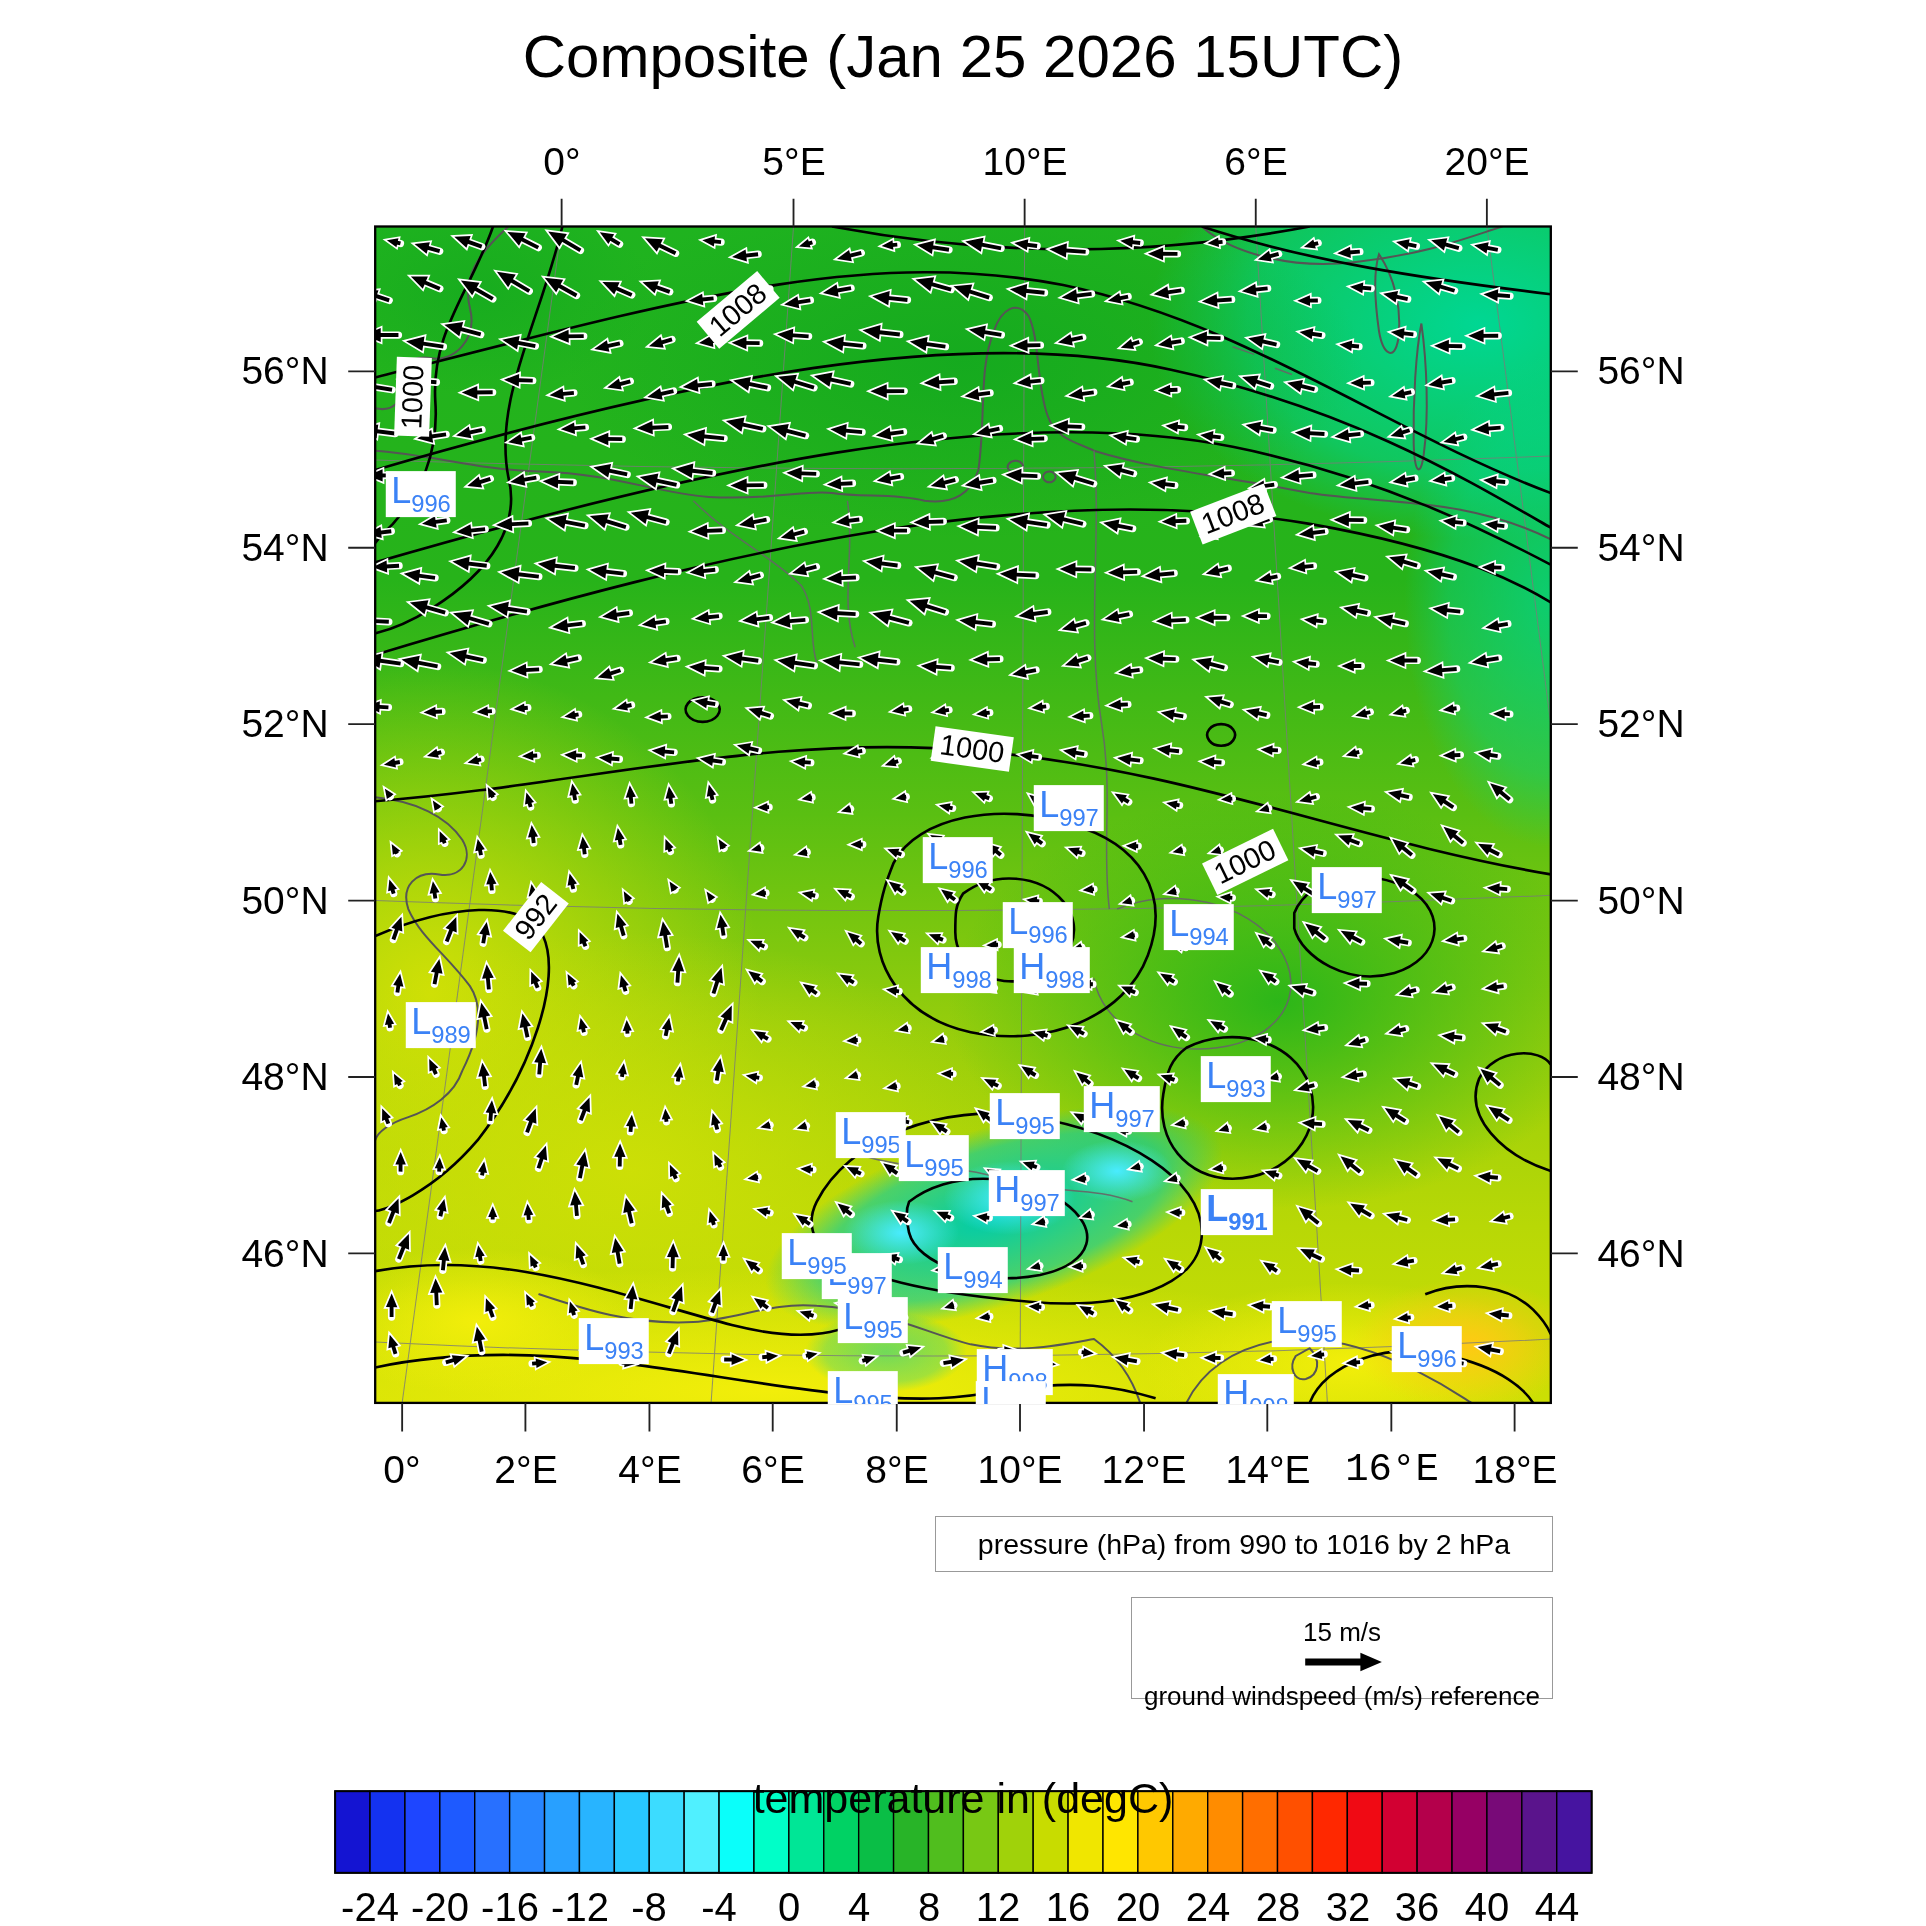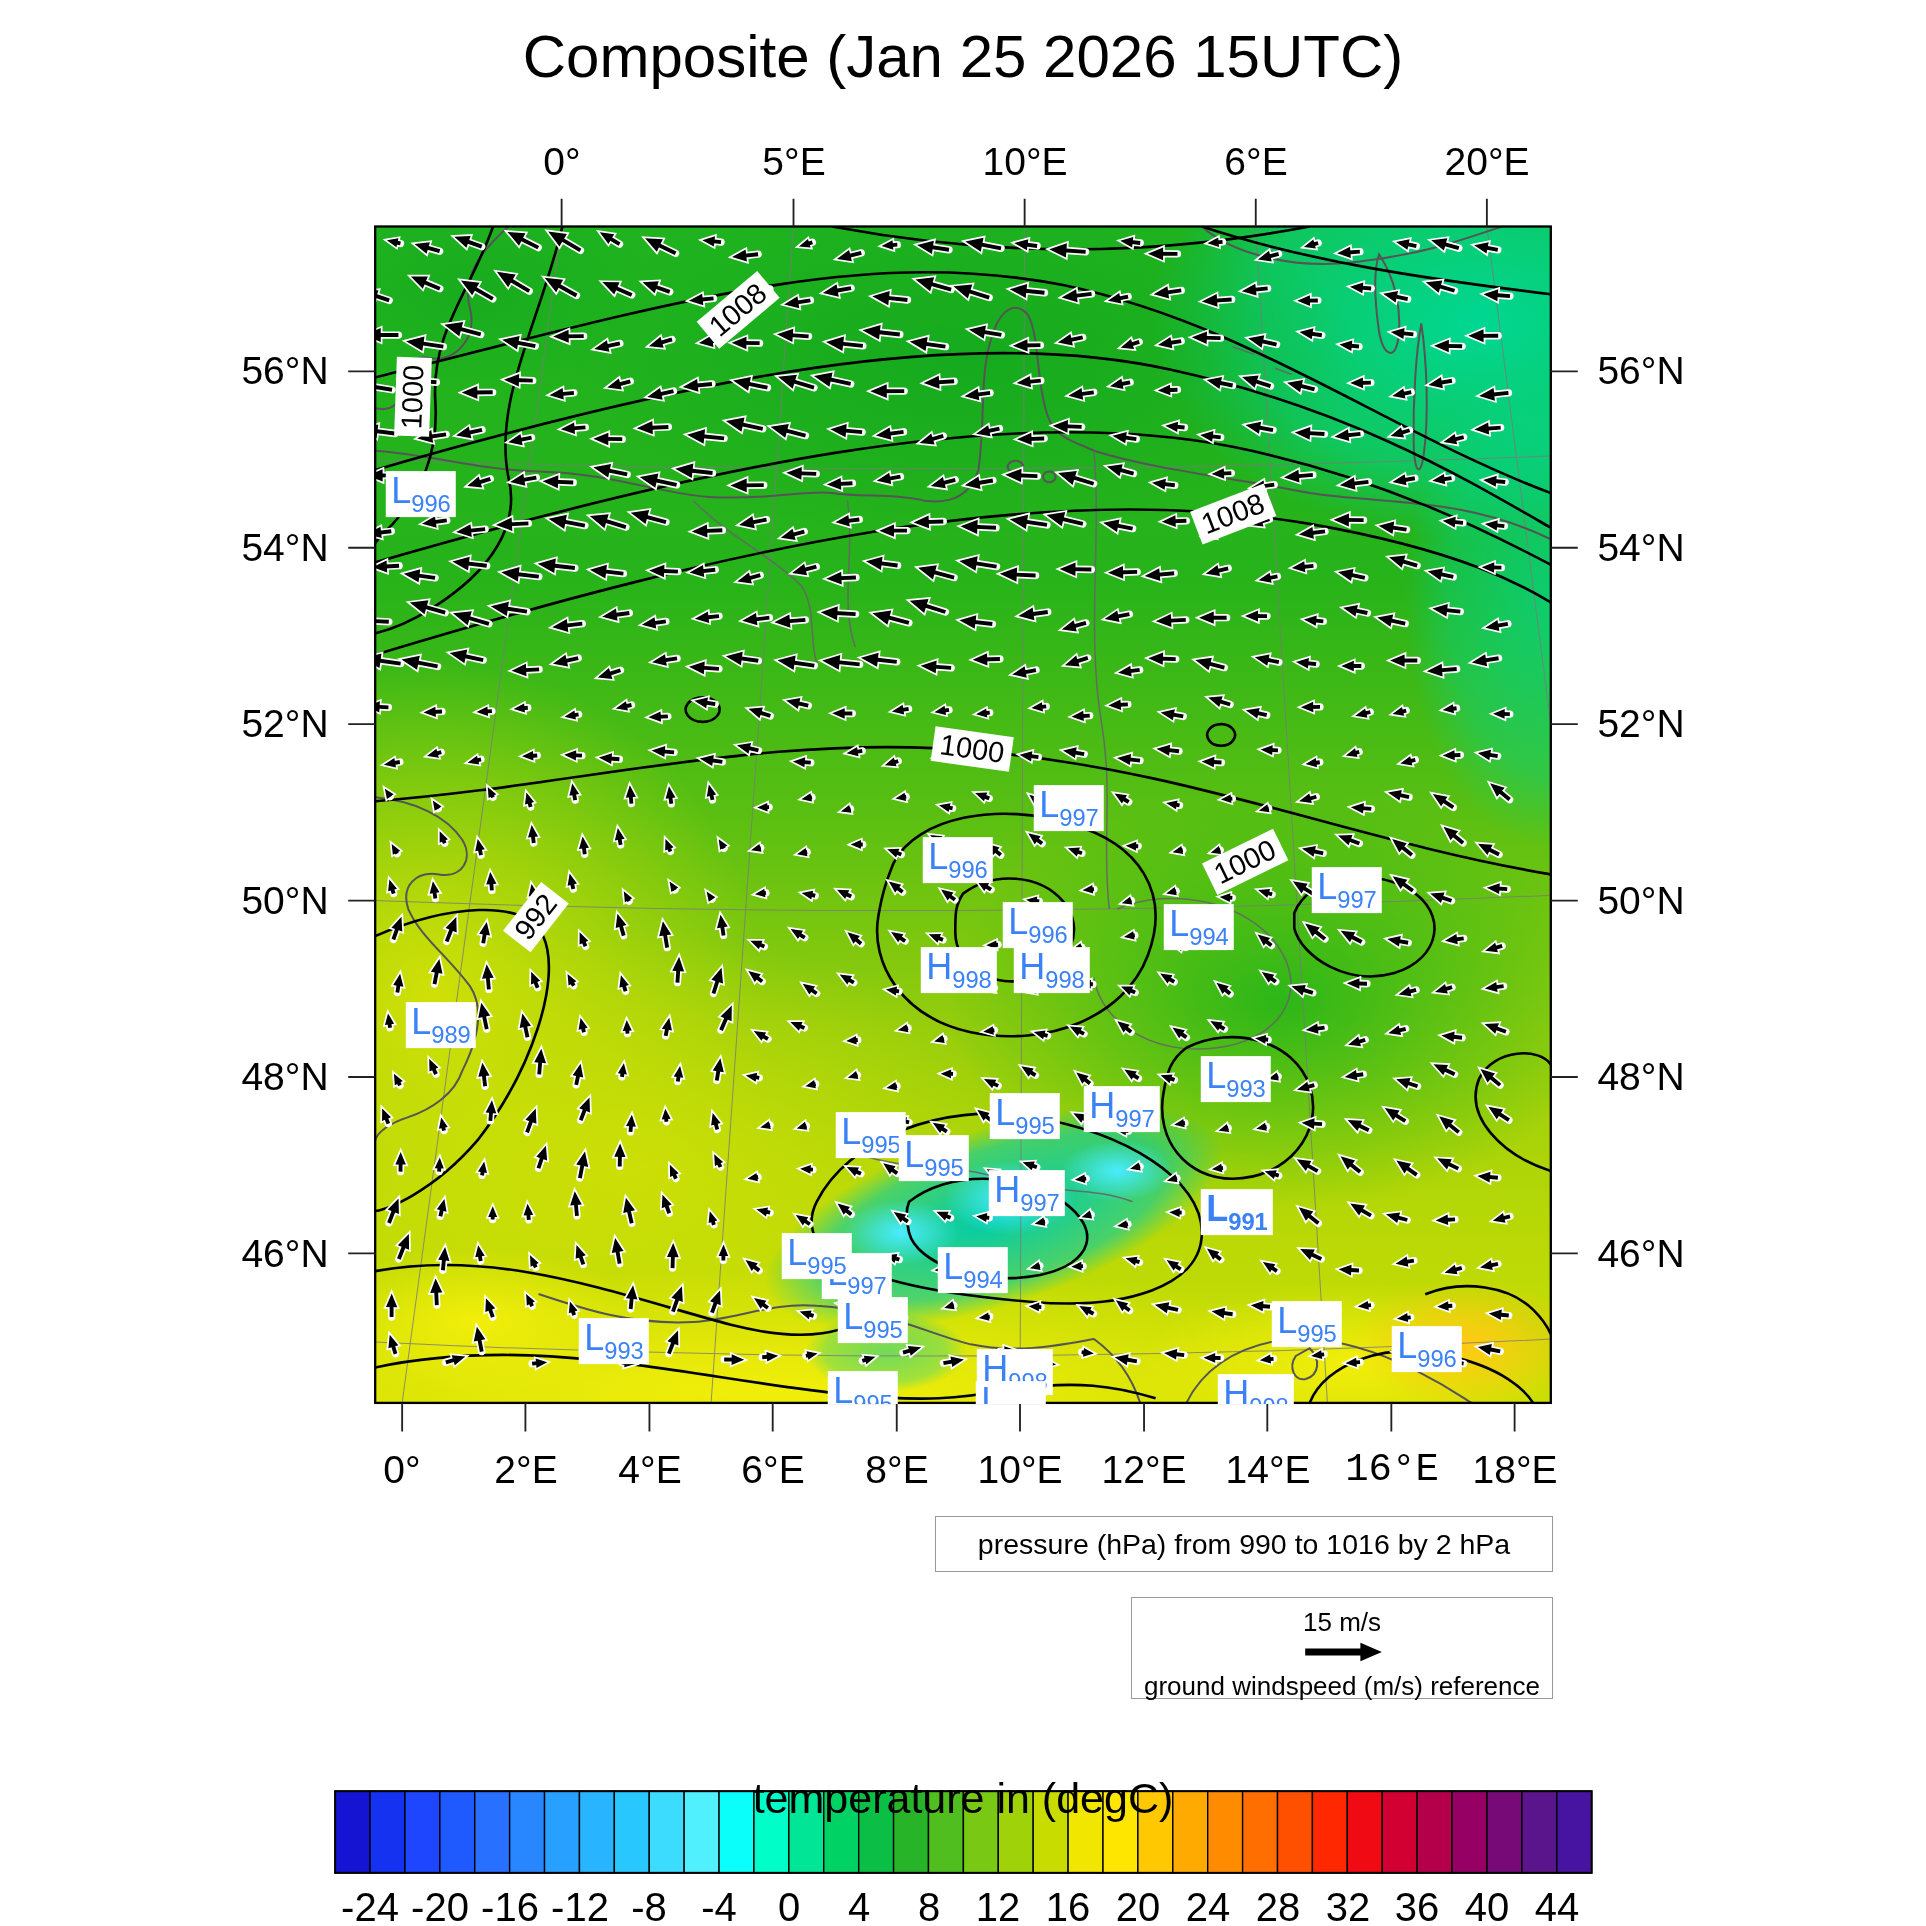--- a/index.html
+++ b/index.html
@@ -13,21 +13,21 @@
   .clabel{position:absolute;background:#fff;color:#000;font-size:29px;line-height:1.05;
           padding:2.3px 7px;white-space:nowrap;}
   .hl{position:absolute;background:#fff;color:#3b82f6;font-size:36px;line-height:1.0;
       padding:1.5px 5.4px;white-space:nowrap;transform:translate(-50%,-50%);}
   .hl sub{font-size:0.66em;vertical-align:-0.38em;letter-spacing:0;}
   #pressure-note{position:absolute;left:935px;top:1516px;width:616px;height:54px;
       border:1.5px solid #999;display:flex;align-items:center;justify-content:center;
       font-size:28.5px;background:#fff;}
   #wind-box{position:absolute;left:1131px;top:1597px;width:420px;height:100px;
       border:1.5px solid #999;background:#fff;font-size:26px;text-align:center;}
-  #wind-box .spd{margin-top:9px;text-align:center;}
+  #wind-box .spd{margin-top:19px;text-align:center;}
   #wind-box .cap{margin-top:1.5px;}
   #cb-title{position:absolute;left:0;right:0;top:1774px;text-align:center;font-size:43px;}
   .cbnum{position:absolute;top:1885px;font-size:40px;transform:translateX(-50%);}
 </style>
 </head>
 <body>
 
 <div id="page">
 
   <svg id="base-svg" width="1926" height="1926" viewBox="0 0 2500 2500">

